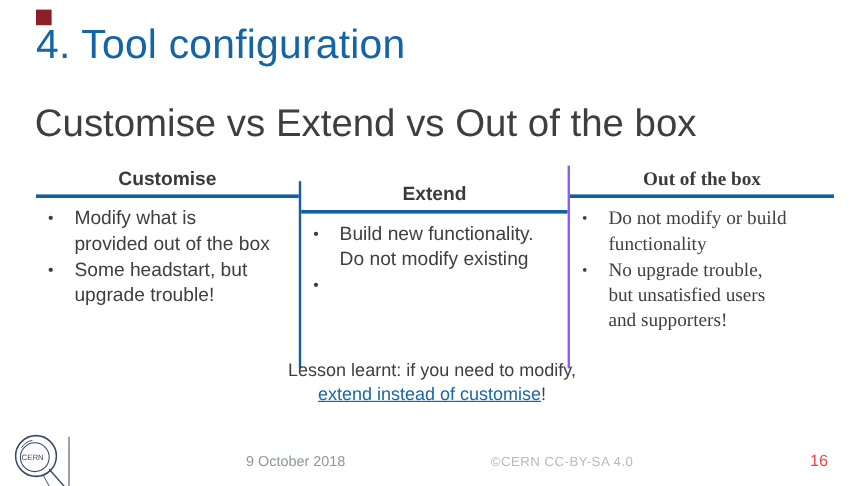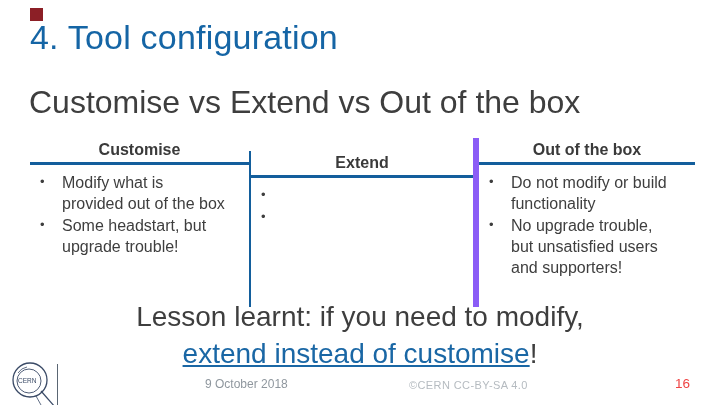--- a/index.html
+++ b/index.html
@@ -30,21 +30,21 @@
     white-space: nowrap;
   }
 
   .cmp-table {
     position: absolute; left: 30px; top: 138px;
     width: 665px; display: flex;
   }
   .cmp-col { box-sizing: border-box; }
   .cmp-col.c0 { width: 219px; }
   .cmp-col.c1 { width: 224px; border-left: 2px solid #135e9c; margin-top: 13px; }
-  .cmp-col.c2 { width: 222px; border-left: 6px solid #8b5cf6; }
+  .cmp-col.c2 { width: 222px; border-left: 2px solid #8b5cf6; font-family: Liberation Serif, serif; }
   .cmp-col-header {
     height: 27px; padding-top: 3px;
     text-align: center;
     font-size: 16px; font-weight: bold; color: #3a3a3a;
     border-bottom: 3px solid #135e9c;
     box-sizing: border-box;
   }
   .cmp-col-body {
     min-height: 122px;
     padding: 7px 4px 0 8px;
@@ -55,21 +55,21 @@
     margin-bottom: 1px;
   }
   .bullet-glyph {
     font-size: 13px; line-height: 1.6; padding-left: 2px;
     color: #3e3e3e;
   }
   .bullet-text { white-space: pre-line; }
 
   .lesson {
     position: absolute; left: 0; top: 299px; width: 720px;
-    text-align: center; font-size: 28px; color: #3e3e3e;
+    text-align: center; font-size: 15px; color: #3e3e3e;
     line-height: 1.32;
   }
   .lesson-link {
     color: #1a67a5; text-decoration: underline; cursor: pointer;
   }
 
   .footer-logo { position: absolute; left: 8px; top: 360px; }
   .footer-divider {
     position: absolute; left: 57px; top: 364px;
     width: 1px; height: 41px; background: #5a6673;
@@ -114,20 +114,22 @@
 upgrade trouble!</span>
         </div>
       </div>
     </div>
 
     <div class="cmp-col c1">
       <div class="cmp-col-header">Extend</div>
       <div class="cmp-col-body">
         <div class="bullet-item">
           <span class="bullet-glyph">•</span>
+          <span class="bullet-text">Build new functionality.
+Do not modify existing</span>
         </div>
         <div class="bullet-item">
           <span class="bullet-glyph">•</span>
         </div>
       </div>
     </div>
 
     <div class="cmp-col c2">
       <div class="cmp-col-header">Out of the box</div>
       <div class="cmp-col-body">

